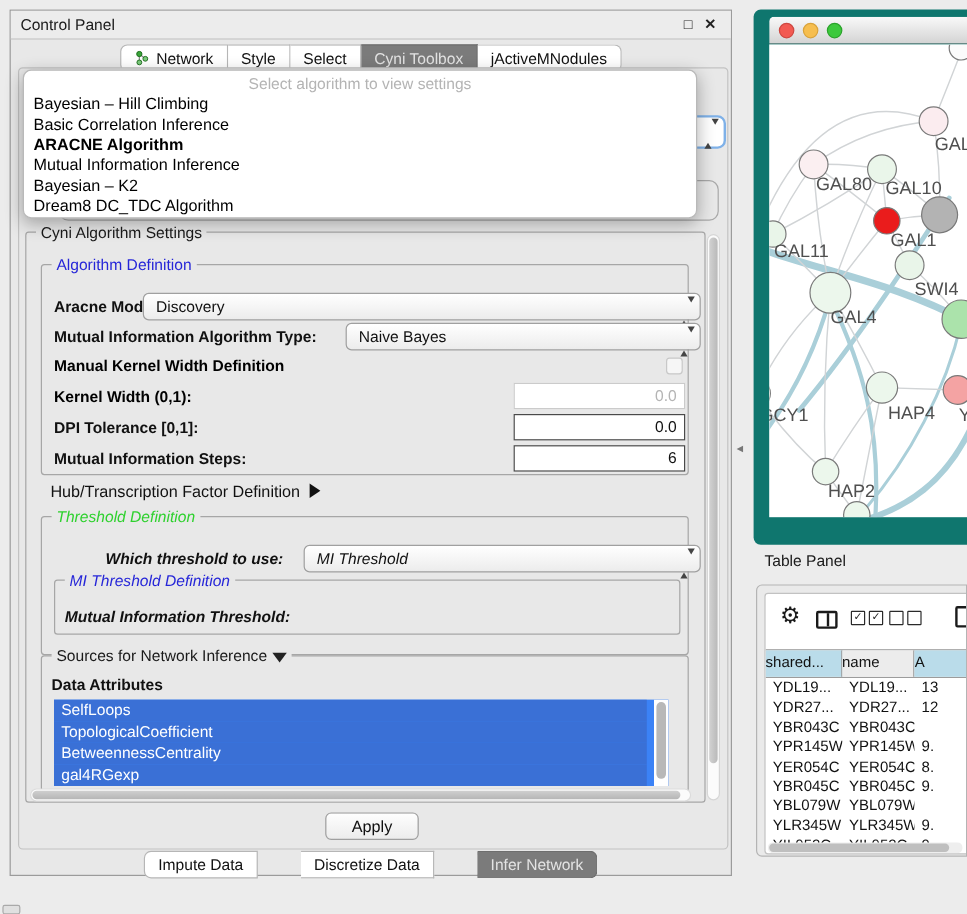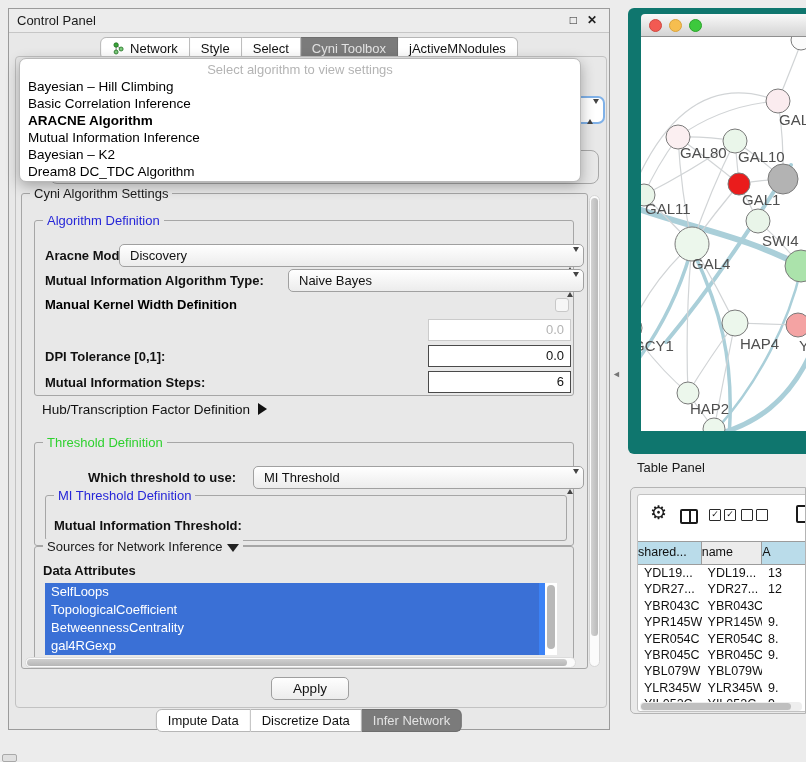--- a/index.html
+++ b/index.html
@@ -190,34 +190,35 @@
 
         <span class="lbl" style="left:10px;top:48px;">Mutual Information Algorithm Type:</span>
         <div class="combo" style="left:240px;top:48px;width:296px;">
           <span>Naive Bayes</span>
           <span class="arrows"><span class="tri-up"></span><span class="tri-down"></span></span>
         </div>
 
         <span class="lbl dis" style="left:10px;top:72px;">Manual Kernel Width Definition</span>
         <div class="checkbox" style="left:520px;top:77px;"></div>
 
+        <span class="lbl dis" style="left:10px;top:98px;">Kernel Width (0,1):</span>
         <div class="tfield dis" style="left:393px;top:98px;width:143px;">0.0</div>
 
         <span class="lbl" style="left:10px;top:124px;">DPI Tolerance [0,1]:</span>
         <div class="tfield" style="left:393px;top:124px;width:143px;">0.0</div>
 
         <span class="lbl" style="left:10px;top:150px;">Mutual Information Steps:</span>
         <div class="tfield" style="left:393px;top:150px;width:143px;">6</div>
       </div>
 
       <div style="position:absolute;left:20px;top:206px;height:20px;line-height:20px;font-size:13.5px;">
         <span>Hub/Transcription Factor Definition</span><span class="tri-right"></span>
       </div>
 
-      <div class="gbox" style="left:12px;top:248px;width:540px;height:104px;">
+      <div class="gbox" style="left:12px;top:236px;width:540px;height:116px;font-style:italic;">
         <span class="legend green">Threshold Definition</span>
 
         <span class="lbl" style="left:53px;top:23px;">Which threshold to use:</span>
         <div class="combo" style="left:205px;top:23px;width:331px;">
           <span>MI Threshold</span>
           <span class="arrows"><span class="tri-up"></span><span class="tri-down"></span></span>
         </div>
 
         <div class="gbox" style="left:10px;top:52px;width:522px;height:46px;">
           <span class="legend blue">MI Threshold Definition</span>
@@ -243,21 +244,21 @@
         <div class="hthumb" style="left:1px;width:540px;"></div>
       </div>
     </div>
 
     <div class="vsb" style="left:580px;top:186px;height:472px;">
       <div class="vthumb" style="top:2px;height:438px;"></div>
     </div>
 
     <div id="apply-btn">Apply</div>
 
-    <div class="tabstrip" style="top:700px;">
+    <div class="tabstrip" style="top:700px;gap:36px;">
       <div class="tab">
         <span>Impute Data</span>
       </div>
       <div class="tab">
         <span>Discretize Data</span>
       </div>
       <div class="tab sel">
         <span>Infer Network</span>
       </div>
     </div>

